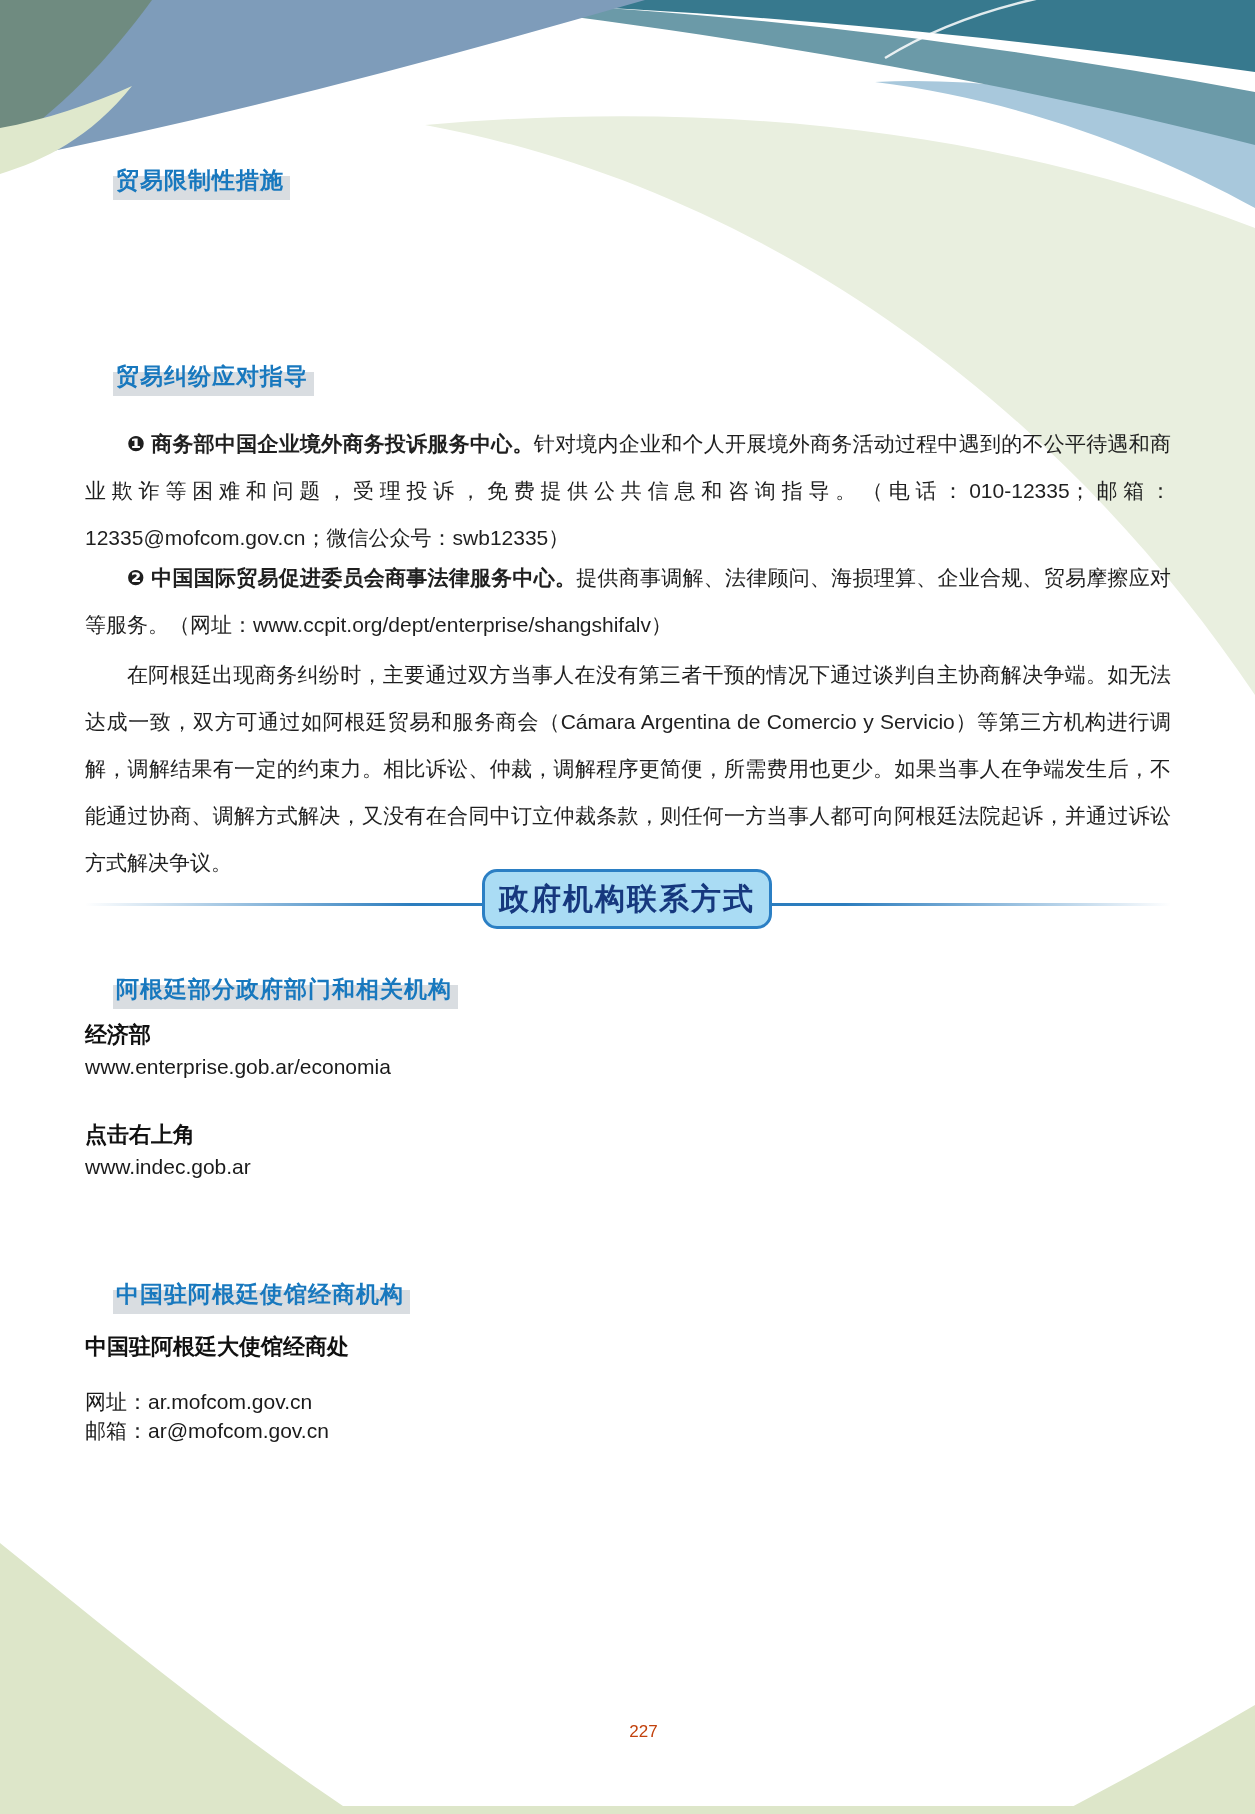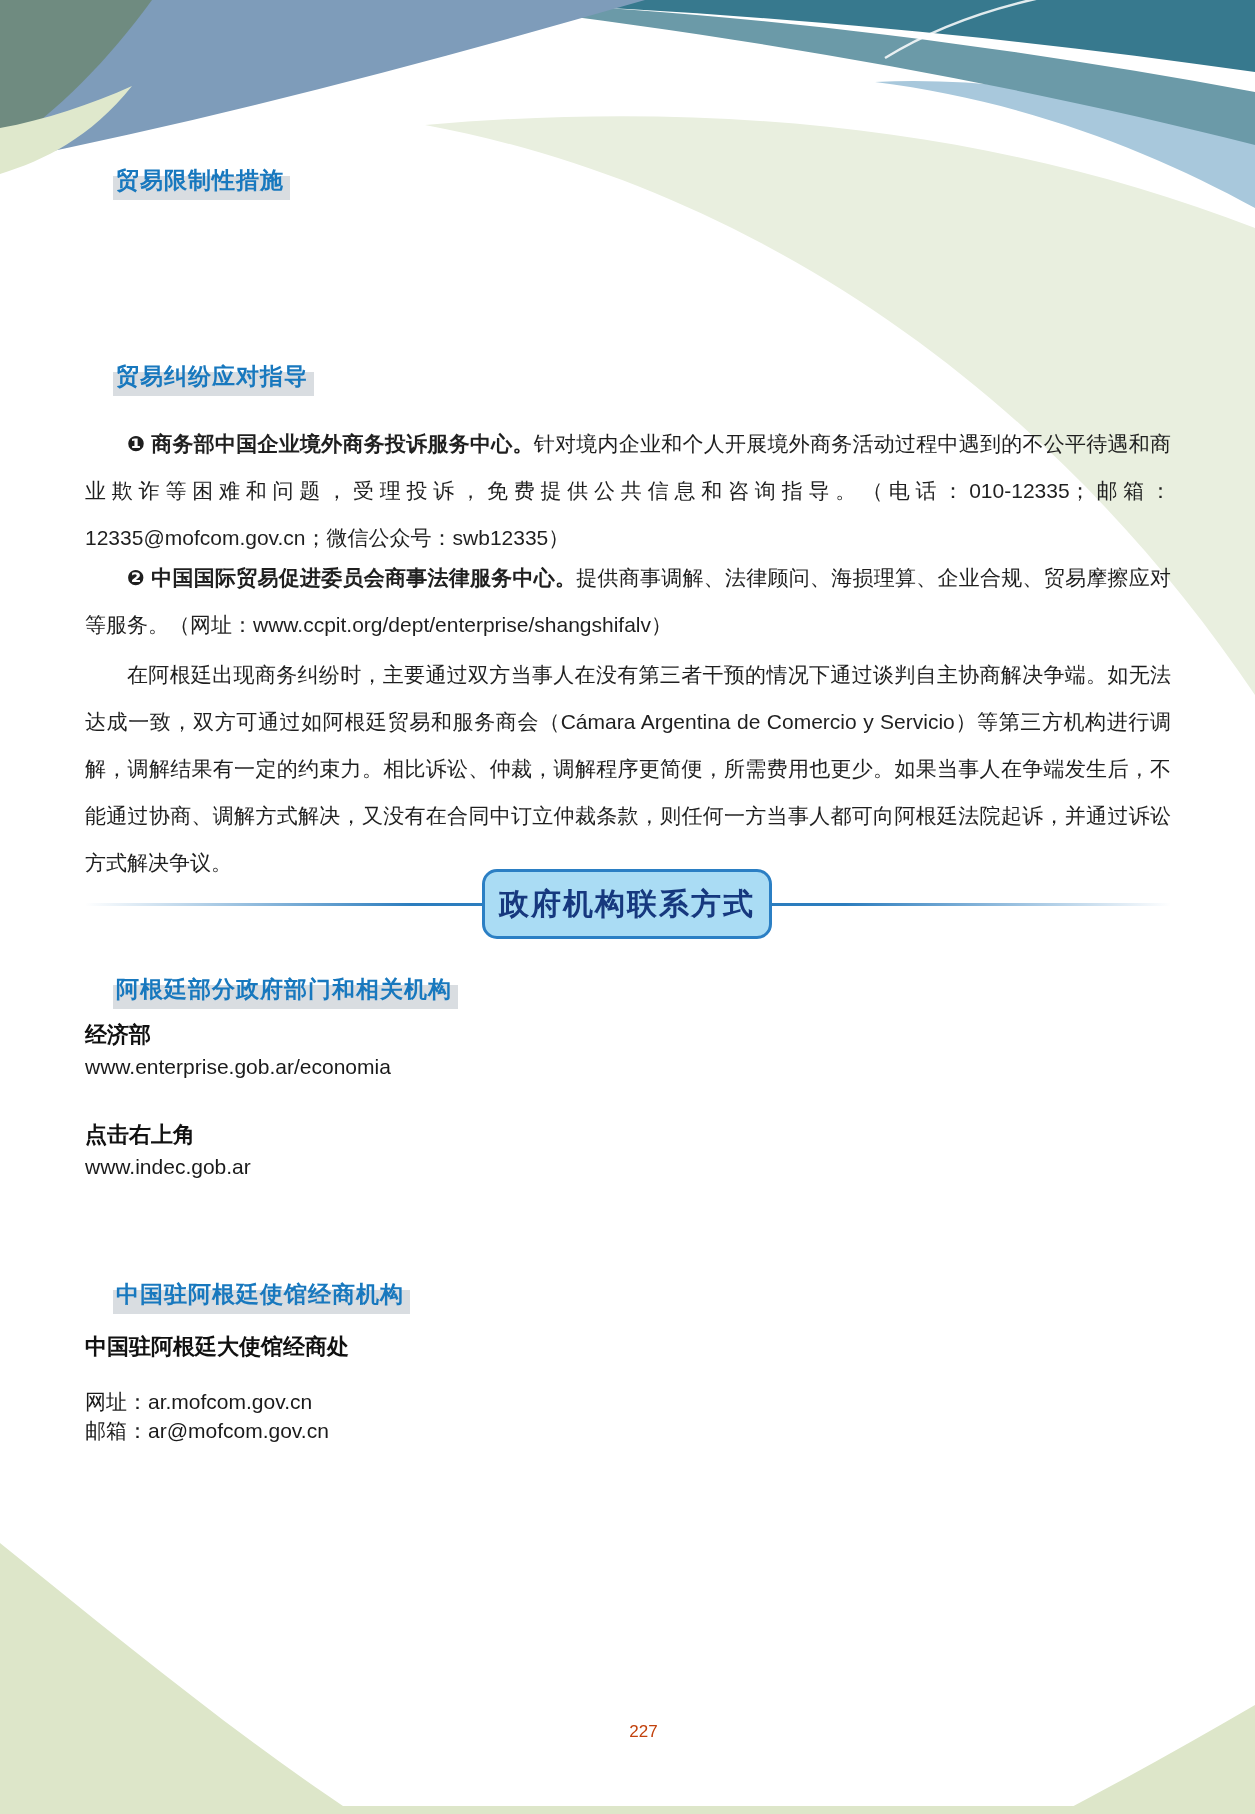--- a/index.html
+++ b/index.html
@@ -32,21 +32,21 @@
   }
   .indent{text-indent:42px;}
   .bold-lead{font-weight:bold;}
 
   .divider-line{
     position:absolute;left:85px;top:903px;width:1086px;height:3px;
     background:linear-gradient(to right, rgba(41,125,190,0) 0%, #2c7dbe 30%, #2c7dbe 70%, rgba(41,125,190,0) 100%);
     z-index:1;
   }
   .gov-badge{
-    position:absolute;left:482px;top:869px;width:290px;height:70px;
+    position:absolute;left:482px;top:869px;width:290px;height:60px;
     box-sizing:border-box;
     background:#aadcf4;
     border:3px solid #2b7fc4;
     border-radius:15px;
     display:flex;align-items:center;justify-content:center;
     z-index:3;
   }
   .gov-badge span{
     font-size:30px;font-weight:bold;color:#16387e;letter-spacing:2px;
   }

